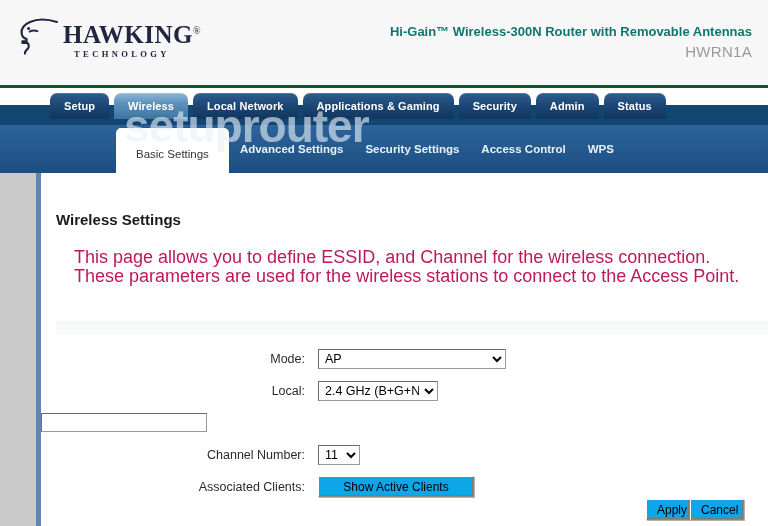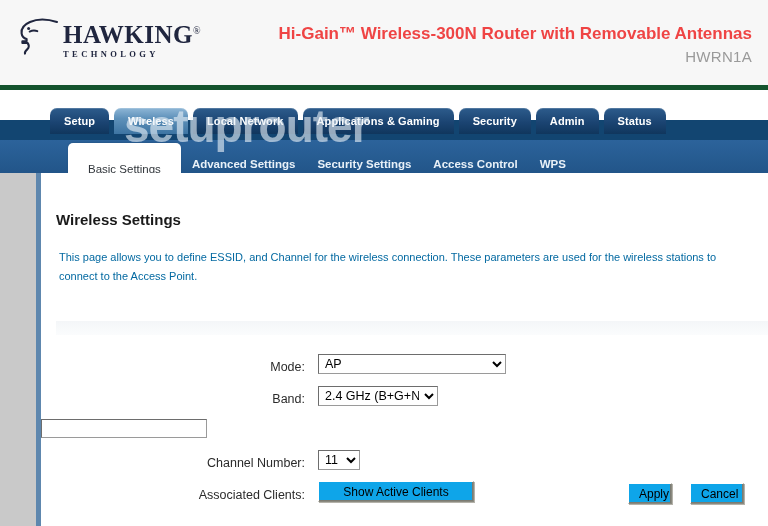--- a/index.html
+++ b/index.html
@@ -14,21 +14,21 @@
     background: #ffffff;
     position: relative;
   }
 
   
   .header {
     position: absolute;
     left: 0; top: 0;
     width: 768px; height: 85px;
     background: #f7f7f7;
-    border-bottom: 5px solid #14532d;
+    border-bottom: 3px solid #14532d;
   }
   .logo-block {
     position: absolute;
     left: 16px; top: 14px;
     display: flex;
     align-items: flex-start;
   }
   .hawk-mark { width: 46px; height: 42px; display: block; }
   .logo-text { margin-left: 1px; margin-top: 4px; }
   .logo-word {
@@ -45,45 +45,45 @@
     vertical-align: super;
     font-weight: normal;
   }
   .logo-sub {
     font-family: "Liberation Serif", serif;
     font-size: 8.5px;
     font-weight: bold;
     color: #20263f;
     letter-spacing: 3.4px;
     margin-top: 1px;
-    margin-left: 0;
+    margin-left: 11px;
     white-space: nowrap;
   }
   .product-block {
     position: absolute;
     right: 16px; top: 24px;
     text-align: right;
   }
   .product-name {
-    font-size: 17px;
-    font-weight: bold;
-    color: #ef4444;
+    font-size: 13px;
+    font-weight: bold;
+    color: #0f766e;
     white-space: nowrap;
   }
   .product-model {
     font-size: 15px;
     color: #9a9a9a;
     margin-top: 4px;
     letter-spacing: 0.3px;
   }
 
   
   .navzone {
     position: absolute;
-    left: 0; top: 101px;
+    left: 0; top: 86px;
     width: 768px; height: 88px;
   }
   .nav-topband2 {
     position: absolute;
     left: 0; top: 19px;
     width: 768px; height: 20px;
     background: #124571;
   }
   .tabs-primary {
     position: absolute;
@@ -141,20 +141,21 @@
   .stab.active {
     background: #ffffff;
     color: #31363b;
     font-weight: normal;
     border-radius: 5px 5px 0 0;
     padding: 6px 20px;
     height: 40px;
     line-height: 40px;
     margin-top: 9px;
     box-shadow: 0 -1px 2px rgba(0,0,0,.10);
+    margin-left: 48px;
   }
 
   
   .watermark {
     position: absolute;
     left: 124px; top: 97px;
     font-size: 46px;
     font-weight: bold;
     color: rgba(233,240,247,0.62);
     letter-spacing: -1px;
@@ -186,42 +187,42 @@
   }
   .page-title {
     position: absolute;
     left: 15px; top: 38px;
     font-size: 15px;
     font-weight: bold;
     color: #1a1a1a;
   }
   .page-desc {
     position: absolute;
-    left: 18px; top: 75px;
+    left: 33px; top: 75px;
     width: 690px;
-    font-size: 11px;
-    color: #0369a1;
+    font-size: 18px;
+    color: #be185d;
     line-height: 19px;
   }
   .divider-band {
     position: absolute;
     left: 15px; top: 148px;
     width: 712px; height: 14px;
     background: linear-gradient(180deg, #f4f6f8 0%, #fbfcfd 100%);
   }
 
   
   .form {
     position: absolute;
     left: 0; top: 170px;
     width: 727px;
   }
   .frow {
     display: flex;
-    align-items: flex-end;
+    align-items: center;
     height: 31px;
     margin-bottom: 1px;
   }
   .flabel {
     width: 264px;
     text-align: right;
     padding-right: 13px;
     font-size: 12.5px;
     color: #2b2b2b;
     white-space: nowrap;
@@ -269,23 +270,23 @@
     height: 21px;
     padding: 0 10px;
     cursor: pointer;
   }
   button.btn-clients { width: 156px; }
   button.btn-apply { width: 44px; }
   button.btn-cancel { width: 54px; }
 
   .footer-actions {
     position: absolute;
-    right: 24px; top: 310px;
-    display: flex;
-    gap: 18px;
+    right: 24px; top: 326px;
+    display: flex;
+    gap: 0;
   }
 </style>
 </head>
 <body>
 
 <div class="header">
 
   <div class="logo-block">
     <svg class="hawk-mark" viewBox="0 0 46 42">
       <path d="M41 8 C33 5.5 22 4.5 14 8 C8 10.6 5 15 5.6 19.4 C6 22.4 8 24.4 10.6 25 L10.6 27.2 L6.4 27.2 L6.4 29 L11.6 29 C13.4 31.4 13.2 33.6 11.2 35.4 C9.6 36.8 8.6 38.2 9 39.6" fill="none" stroke="#20263f" stroke-width="2.1" stroke-linecap="round" stroke-linejoin="round"></path>
@@ -344,21 +345,21 @@
     <div class="frow">
       <div class="flabel">Mode:</div>
       <div class="fctl">
         <select class="w-sel sel-mode">
           <option>AP</option>
         </select>
       </div>
     </div>
 
     <div class="frow">
-      <div class="flabel">Band:</div>
+      <div class="flabel">Local:</div>
       <div class="fctl">
         <select class="w-sel sel-band">
           <option>2.4 GHz (B+G+N)</option>
         </select>
       </div>
     </div>
 
     <div class="frow">
       <div class="fctl">
         <input class="w-text" type="text" value="" style="">

